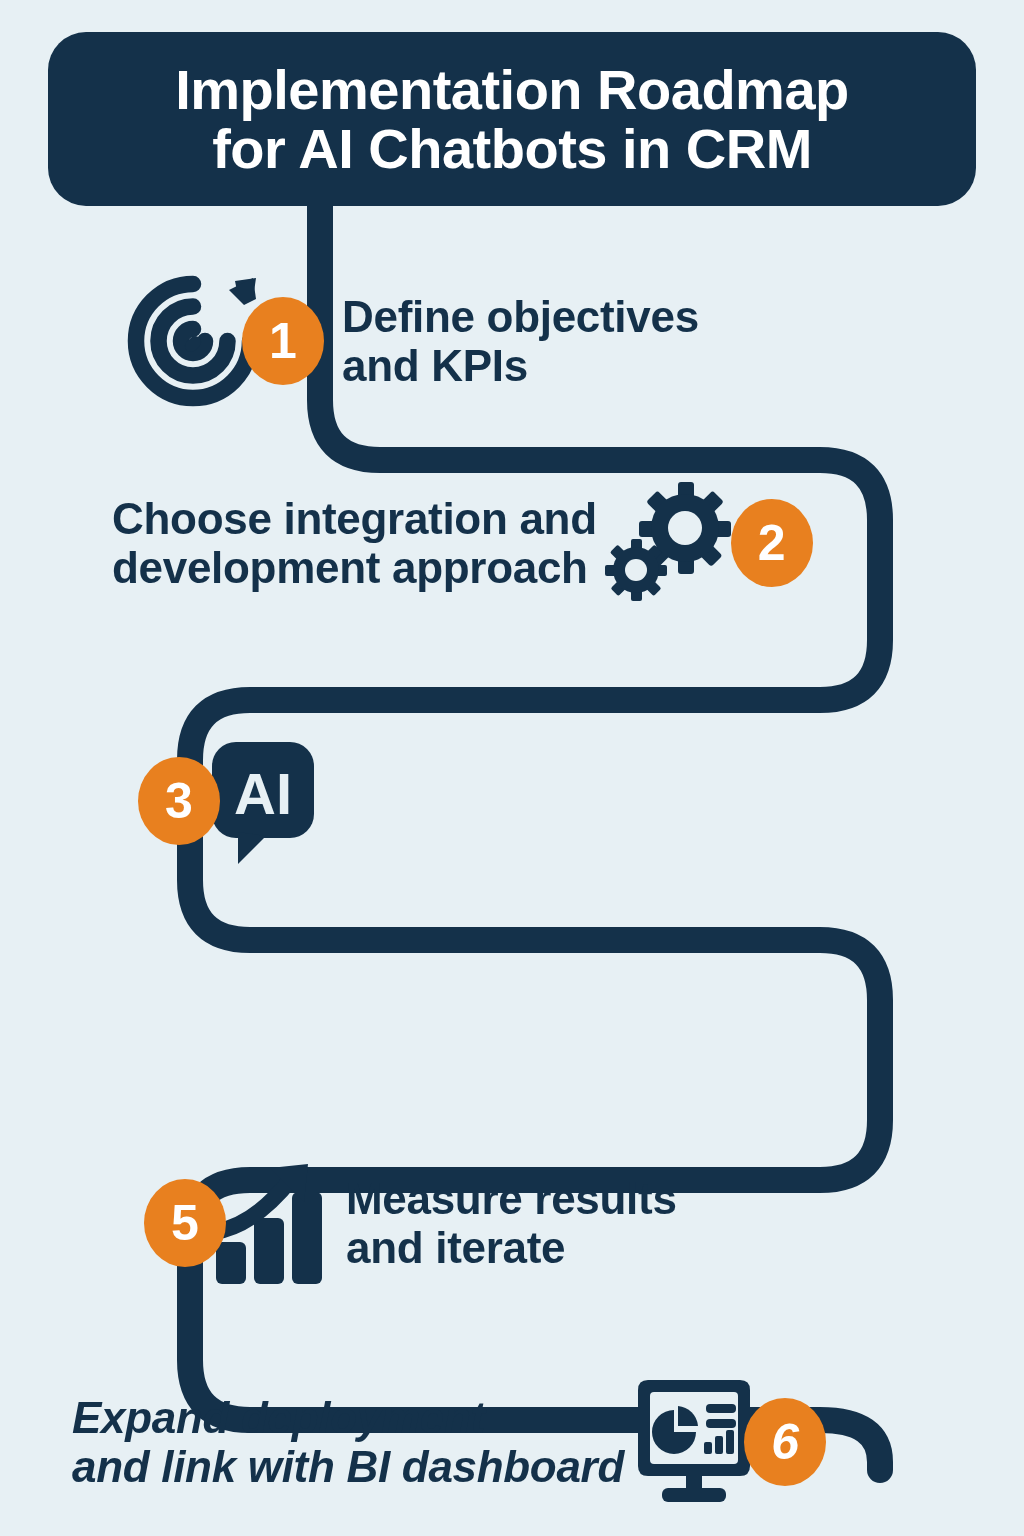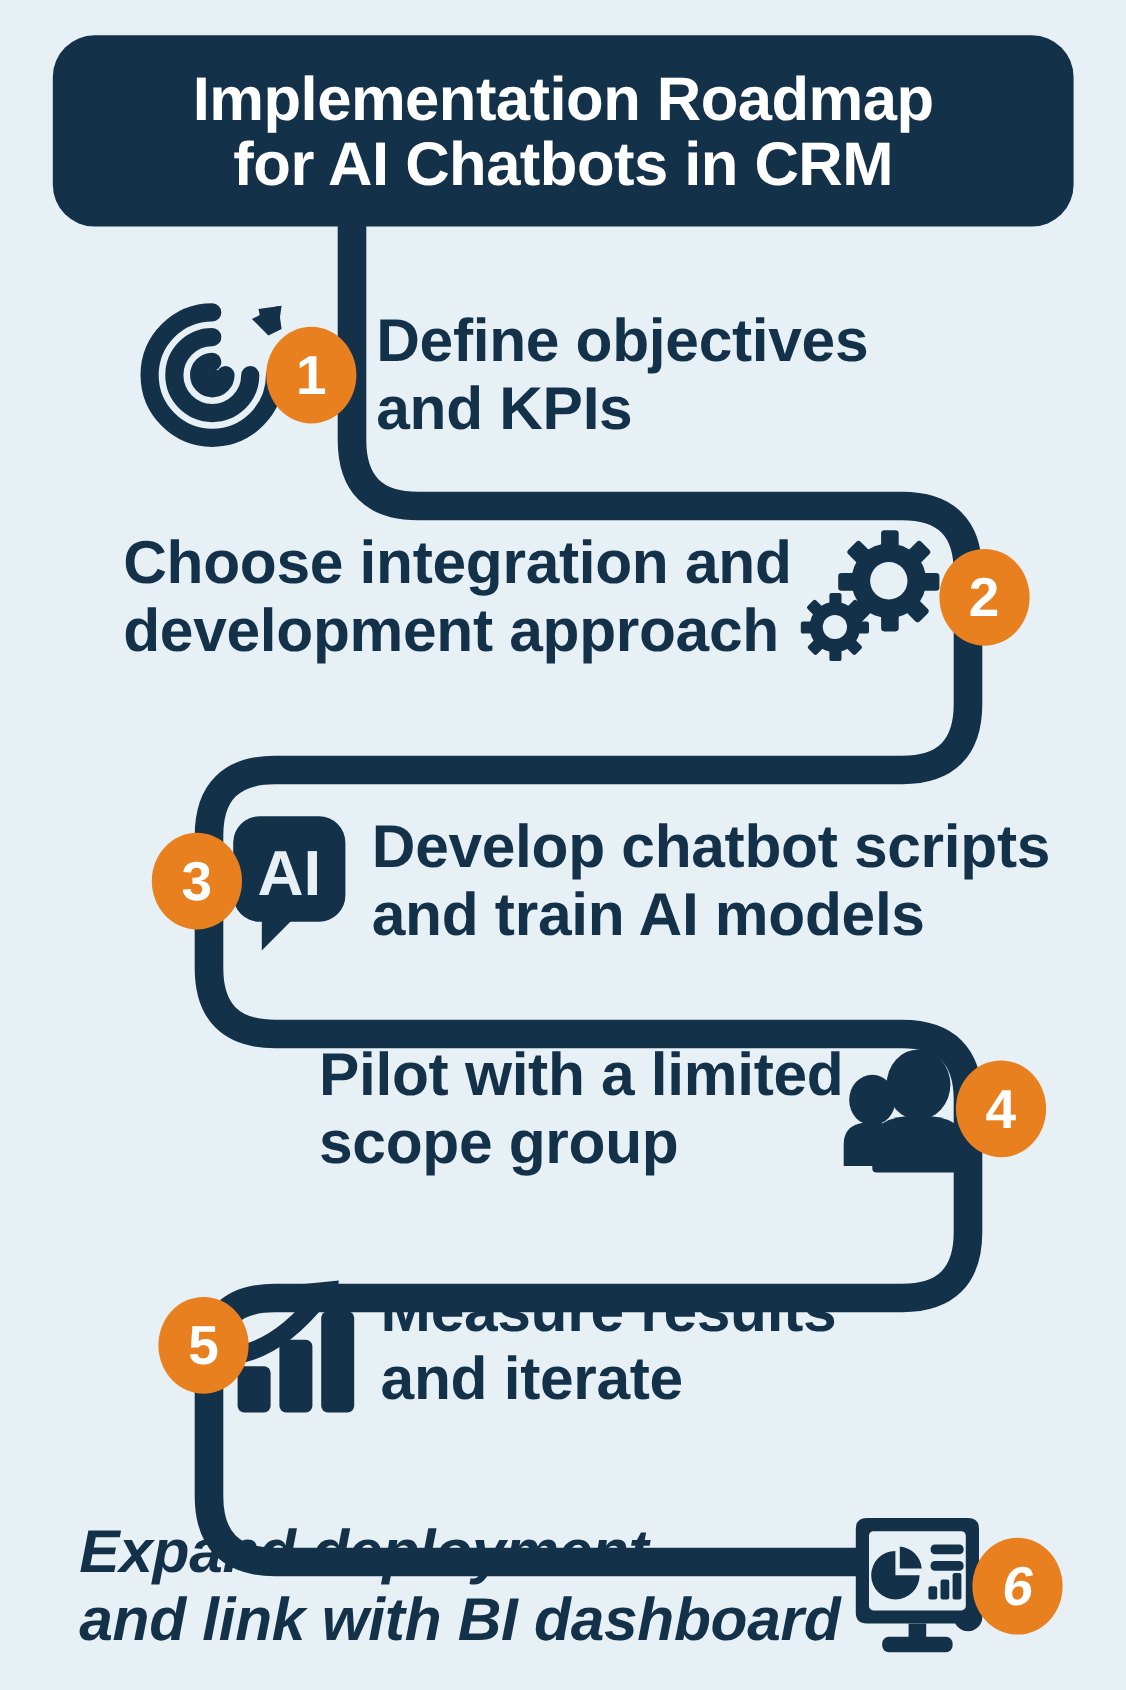--- a/index.html
+++ b/index.html
@@ -30,21 +30,21 @@
     line-height:1.06;
     text-align:center;
     letter-spacing:-0.5px;
     white-space:pre-line;
   }
 
   
   .step{position:absolute;display:flex;align-items:center;z-index:6;}
   .step-label{
     color:#14314a;
-    font-size:55px;
+    font-size:44px;
     font-weight:bold;
     line-height:1.12;
     white-space:pre-line;
     letter-spacing:-0.3px;
   }
   .badge{
     width:82px;height:88px;
     border-radius:50%;
     background:#e8801f;
     color:#fff;
@@ -177,41 +177,22 @@
 
   <div class="step" id="step-3">
     <span class="badge">3</span>
     <span class="icon-wrap">
       <svg width="118" height="130" viewBox="0 0 118 130">
         <rect x="8" y="6" width="102" height="96" rx="24" fill="#14314a"></rect>
         <path d="M34 96 L34 128 L62 100 Z" fill="#14314a"></path>
         <text x="59" y="78" text-anchor="middle" font-family="Liberation Sans, sans-serif" font-size="58" font-weight="bold" fill="#e7f0f4">AI</text>
       </svg>
     </span>
-    <span class="step-label">Develop chatbot scripts
-and train AI models</span>
-  </div>
-
-  <div class="step" id="step-4">
-    <span class="step-label">Pilot with a limited
-scope group</span>
-    <span class="icon-wrap">
-      <svg width="120" height="120" viewBox="0 0 120 120">
-        <g fill="#14314a">
-
-          <ellipse cx="30" cy="52" rx="21" ry="23"></ellipse>
-          <path d="M4 112 L4 92 Q4 72 30 72 Q44 72 50 80 L50 112 Z"></path>
-
-          <ellipse cx="72" cy="38" rx="29" ry="32"></ellipse>
-          <path d="M30 114 L30 92 Q30 66 72 66 Q114 66 114 92 L114 114 Q114 118 110 118 L34 118 Q30 118 30 114 Z"></path>
-        </g>
-      </svg>
-    </span>
-    <span class="badge">4</span>
-  </div>
+  </div>
+
 
   <div class="step" id="step-5">
     <span class="badge">5</span>
     <span class="icon-wrap">
       <svg width="126" height="134" viewBox="0 0 126 134">
         <g fill="#14314a">
           <rect x="8" y="86" width="30" height="42" rx="6"></rect>
           <rect x="46" y="62" width="30" height="66" rx="6"></rect>
           <rect x="84" y="36" width="30" height="92" rx="6"></rect>
         </g>

